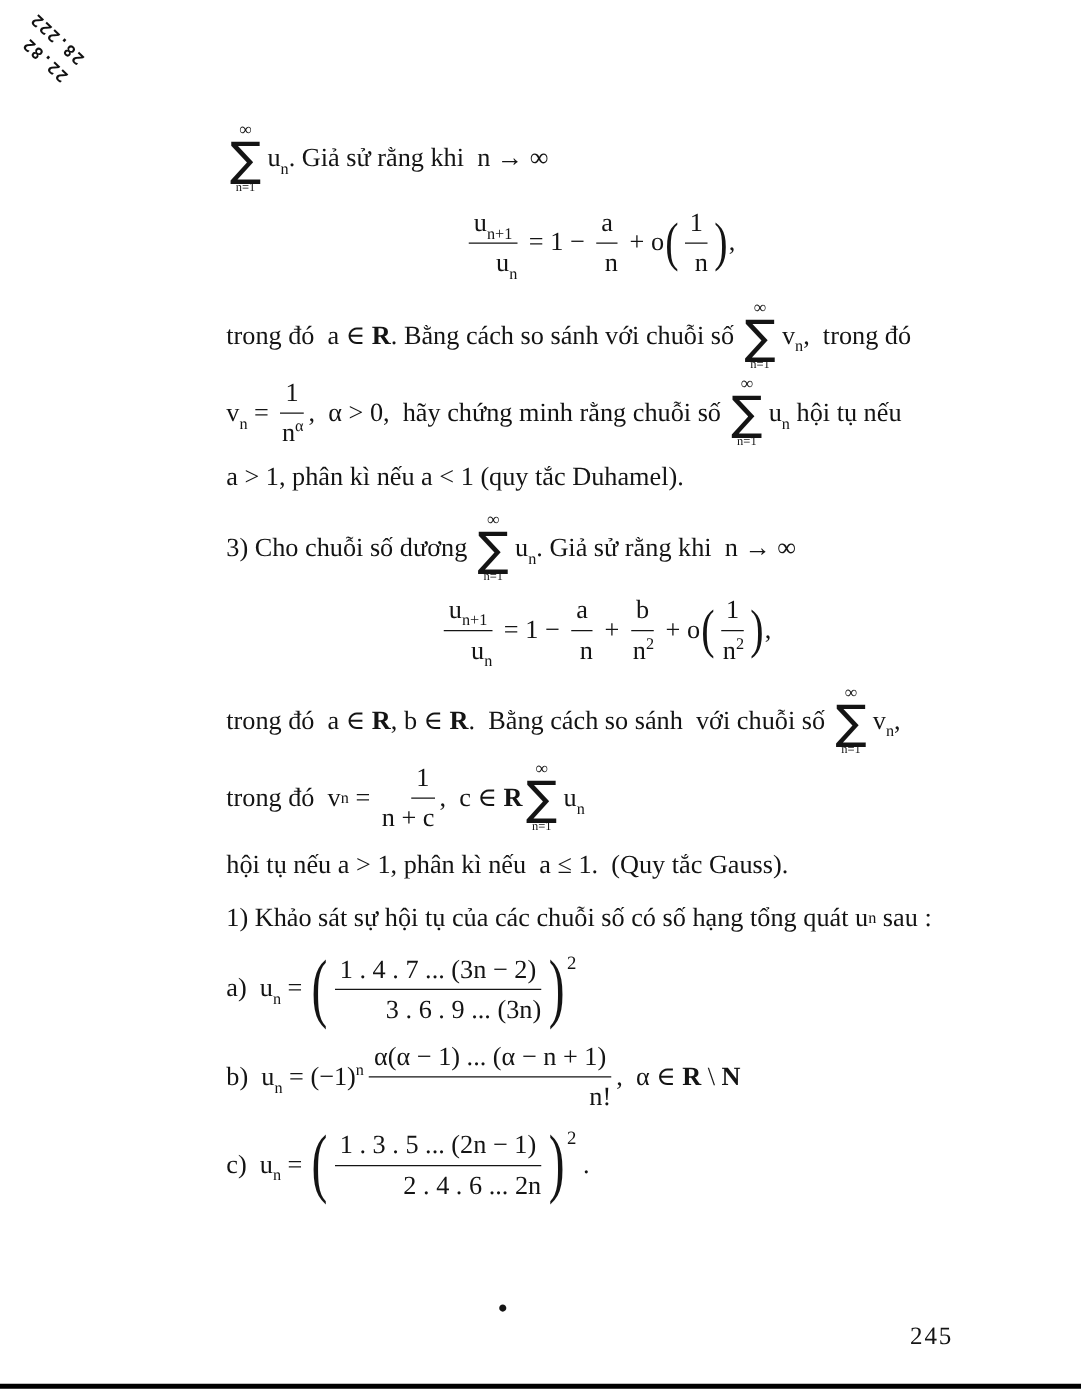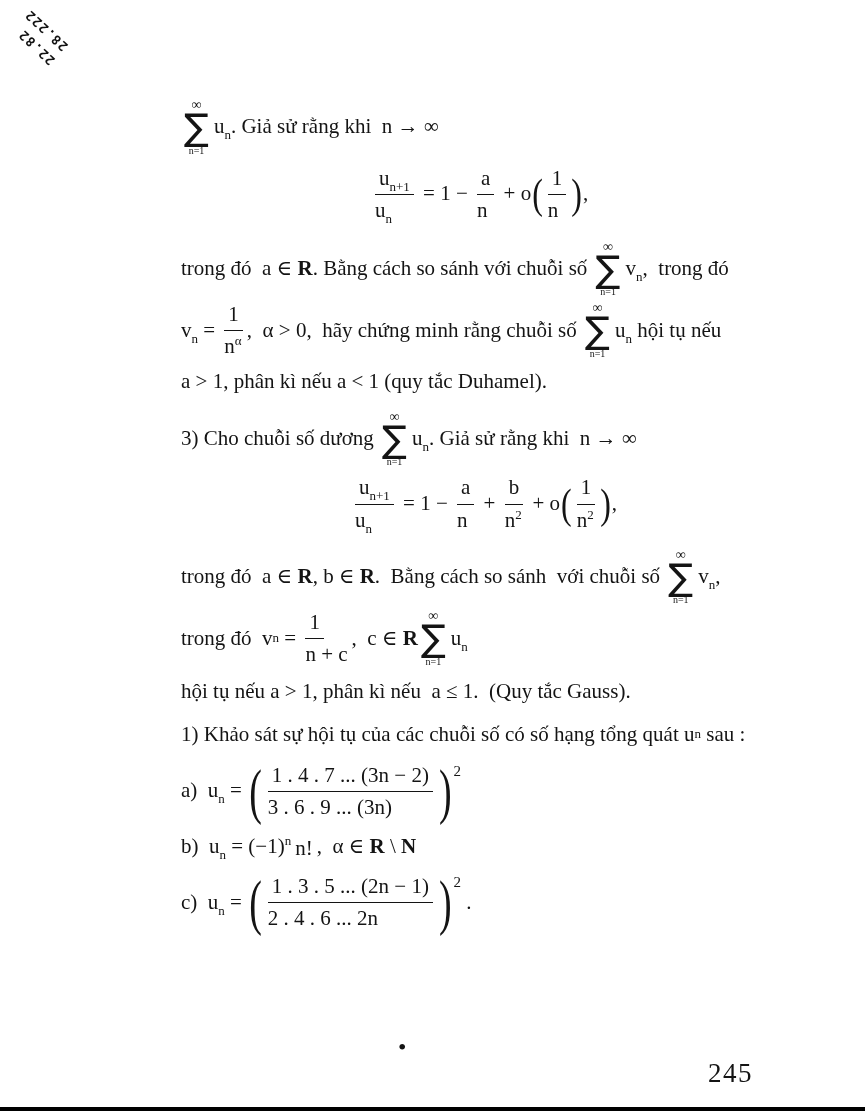--- a/index.html
+++ b/index.html
@@ -32,21 +32,21 @@
     line-height:1;
     margin:0 5px 0 3px;
   }
   .bigsum .top{font-size:14px;letter-spacing:0;}
   .bigsum .sig{font-size:37px;line-height:.88;font-family:"DejaVu Sans",sans-serif;}
   .bigsum .bot{font-size:10px;margin-top:1px;}
   
   .frac{
     display:inline-flex;
     flex-direction:column;
-    align-items:flex-start;
+    align-items:flex-end;
     text-align:center;
     margin:0 4px;
     line-height:1.15;
   }
   .frac .fnum{padding:0 4px 4px;border-bottom:1.7px solid #141414;}
   .frac .fden{padding-top:3px;}
   
   .bp{
     display:inline-block;
     line-height:.9;
@@ -59,21 +59,21 @@
   
   .stamp{
     position:absolute;top:18px;left:14px;
     transform:rotate(-137deg);
     font-family:"DejaVu Sans Mono",monospace;
     font-weight:bold;font-size:13px;line-height:1.45;
     letter-spacing:1px;color:#111;
   }
   
   .bullet-dot{position:absolute;left:398px;top:1035px;font-size:24px;line-height:1;}
-  .page-num{position:absolute;left:708px;top:1058px;font-size:27px;letter-spacing:1.5px;text-align:center;}
+  .page-num{position:absolute;left:728px;top:1058px;font-size:20px;letter-spacing:1.5px;text-align:center;}
   .bottom-rule{position:absolute;left:0;top:1107px;width:865px;height:3.5px;background:#000;}
   
   .m-f1{margin-top:10px;margin-left:190px;}
   .m-p1{margin-top:18px;}
   .m-l3{margin-top:4px;}
   .m-l4{margin-top:10px;}
   .m-i3{margin-top:16px;}
   .m-f2{margin-top:8px;margin-left:170px;}
   .m-p2{margin-top:16px;}
   .m-l33{margin-top:4px;}
@@ -244,20 +244,21 @@
     </span>
     <span class="bp bp-lg">)</span>
     <span class="postsup">2</span>
   </div>
 
   <div class="row m-b">
     <span class="tok">b)  </span>
     <span class="tok"><span>u</span><sub>n</sub></span>
     <span class="tok"><span> = (−1)</span><sup>n</sup></span>
     <span class="frac">
+      <span class="fnum">α(α − 1) ... (α − n + 1)</span>
       <span class="fden">n!</span>
     </span>
     <span class="tok">,  α ∈ </span>
     <span class="tok bold">R</span>
     <span class="tok"> \ </span>
     <span class="tok bold">N</span>
   </div>
 
   <div class="row m-c">
     <span class="tok">c)  </span>

